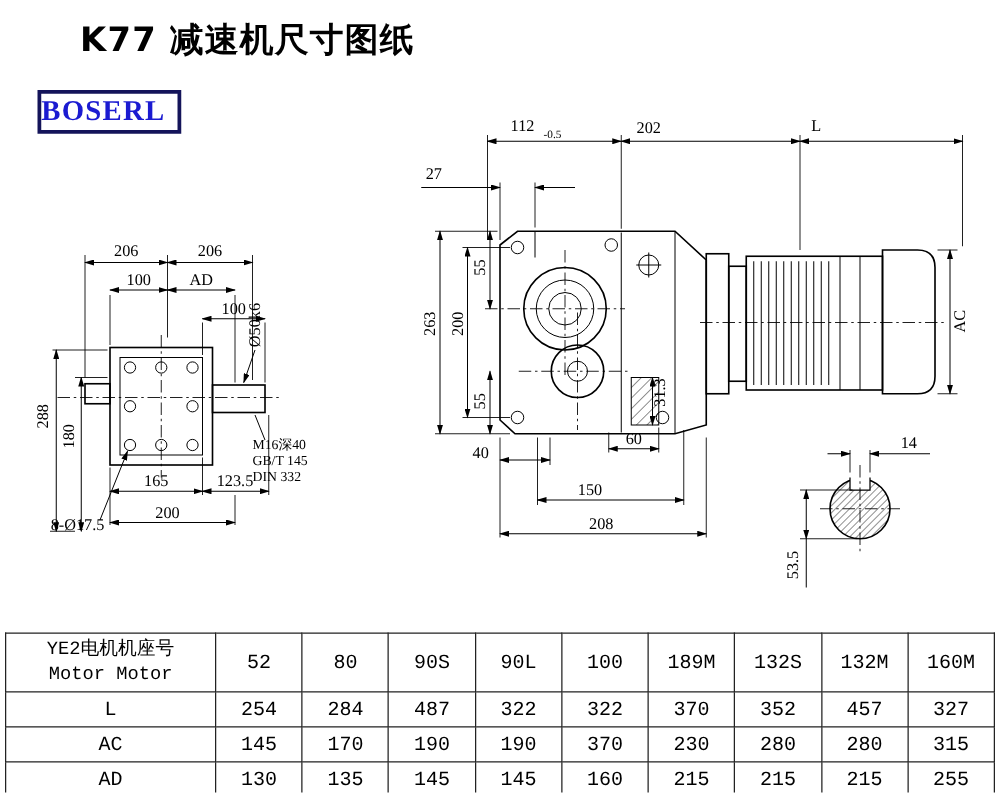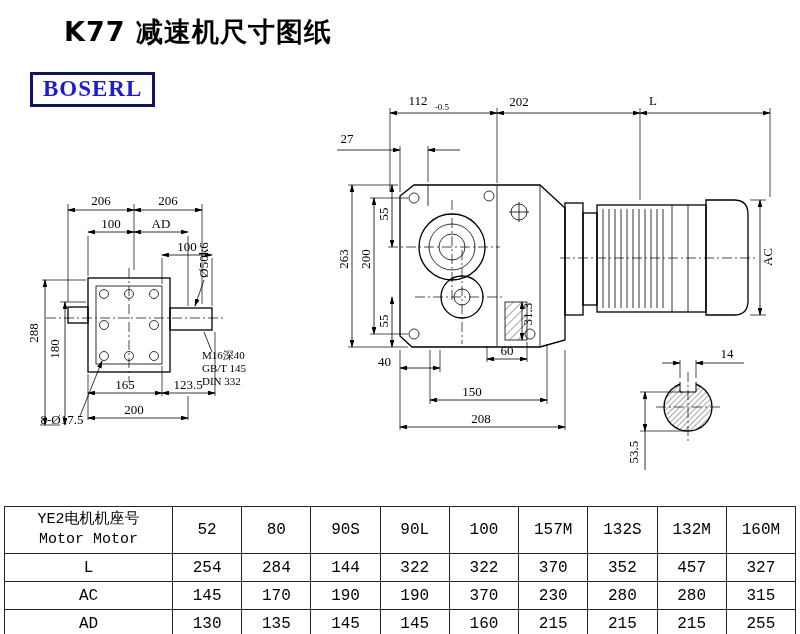--- a/index.html
+++ b/index.html
@@ -2,21 +2,21 @@
 <html><head>
 <meta charset="utf-8">
 <style>
   html,body{margin:0;padding:0;}
   body{width:800px;height:634px;background:#fff;position:relative;overflow:hidden;
        font-family:"Liberation Sans", sans-serif;}
   .stage{position:absolute;left:0;top:0;width:800px;height:634px;background:#fff;}
   .title{position:absolute;left:64px;top:14px;font-family:"DejaVu Sans",sans-serif;
          font-weight:bold;font-size:27px;color:#000;letter-spacing:1px;white-space:nowrap;}
   .logo{position:absolute;left:30px;top:72px;border:3px solid #14145a;background:#fff;
-        padding:1px 10px 2px 10px;}
+        padding:1px 10px 2px 0;}
   .logo span{font-family:"Liberation Serif","DejaVu Serif",serif;font-weight:bold;
         font-size:23px;color:#1b1bd1;letter-spacing:1px;}
   svg{position:absolute;left:0;top:0;}
   .ol{fill:none;stroke:#000;stroke-width:1.3;}
   .tl{fill:none;stroke:#000;stroke-width:0.8;}
   .dim{fill:none;stroke:#000;stroke-width:0.8;}
   .ext{stroke:#000;stroke-width:0.7;}
   .cl{fill:none;stroke:#000;stroke-width:0.7;stroke-dasharray:10 3 2 3;}
   .hatched{stroke:#000;stroke-width:0.8;fill:url(#hatch);}
   .hatched2{stroke:#000;stroke-width:1.3;fill:url(#hatch2);}
@@ -253,30 +253,30 @@
       <tr class="hdr">
         <td class="hc">
           <div>YE2电机机座号</div>
           <div>Motor Motor</div>
         </td>
         <td>52</td>
         <td>80</td>
         <td>90S</td>
         <td>90L</td>
         <td>100</td>
-        <td>157M</td>
+        <td>189M</td>
         <td>132S</td>
         <td>132M</td>
         <td>160M</td>
       </tr>
       <tr>
         <td>L</td>
         <td>254</td>
         <td>284</td>
-        <td>144</td>
+        <td>487</td>
         <td>322</td>
         <td>322</td>
         <td>370</td>
         <td>352</td>
         <td>457</td>
         <td>327</td>
       </tr>
       <tr>
         <td>AC</td>
         <td>145</td>

